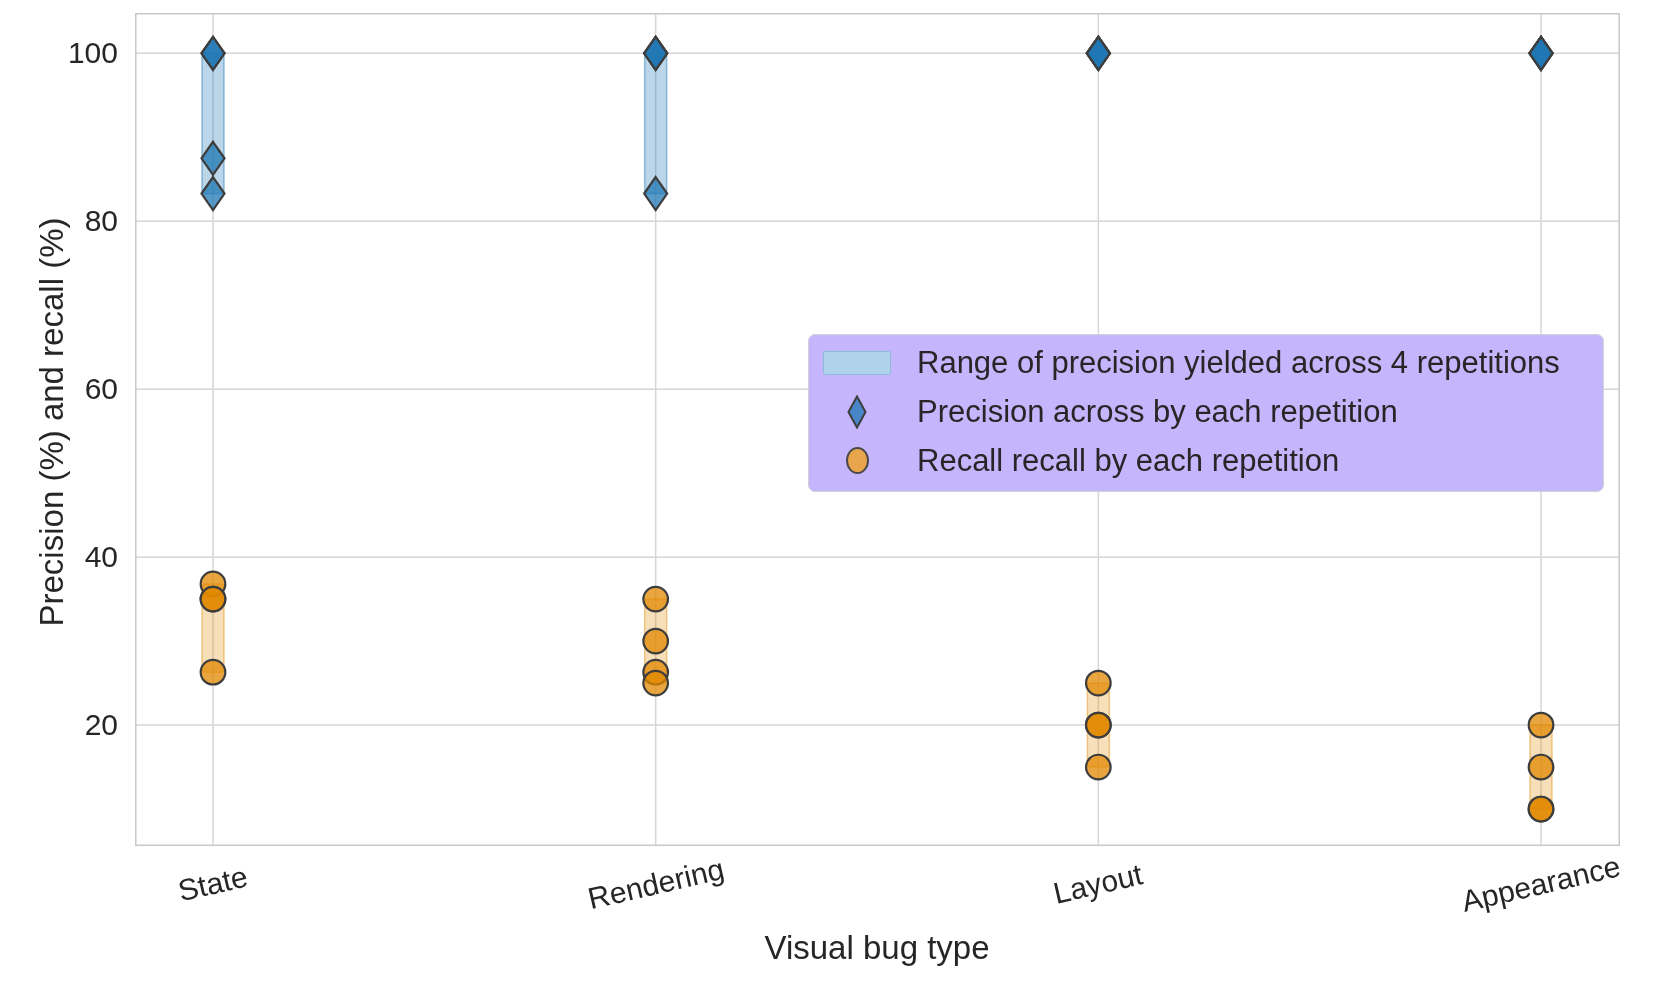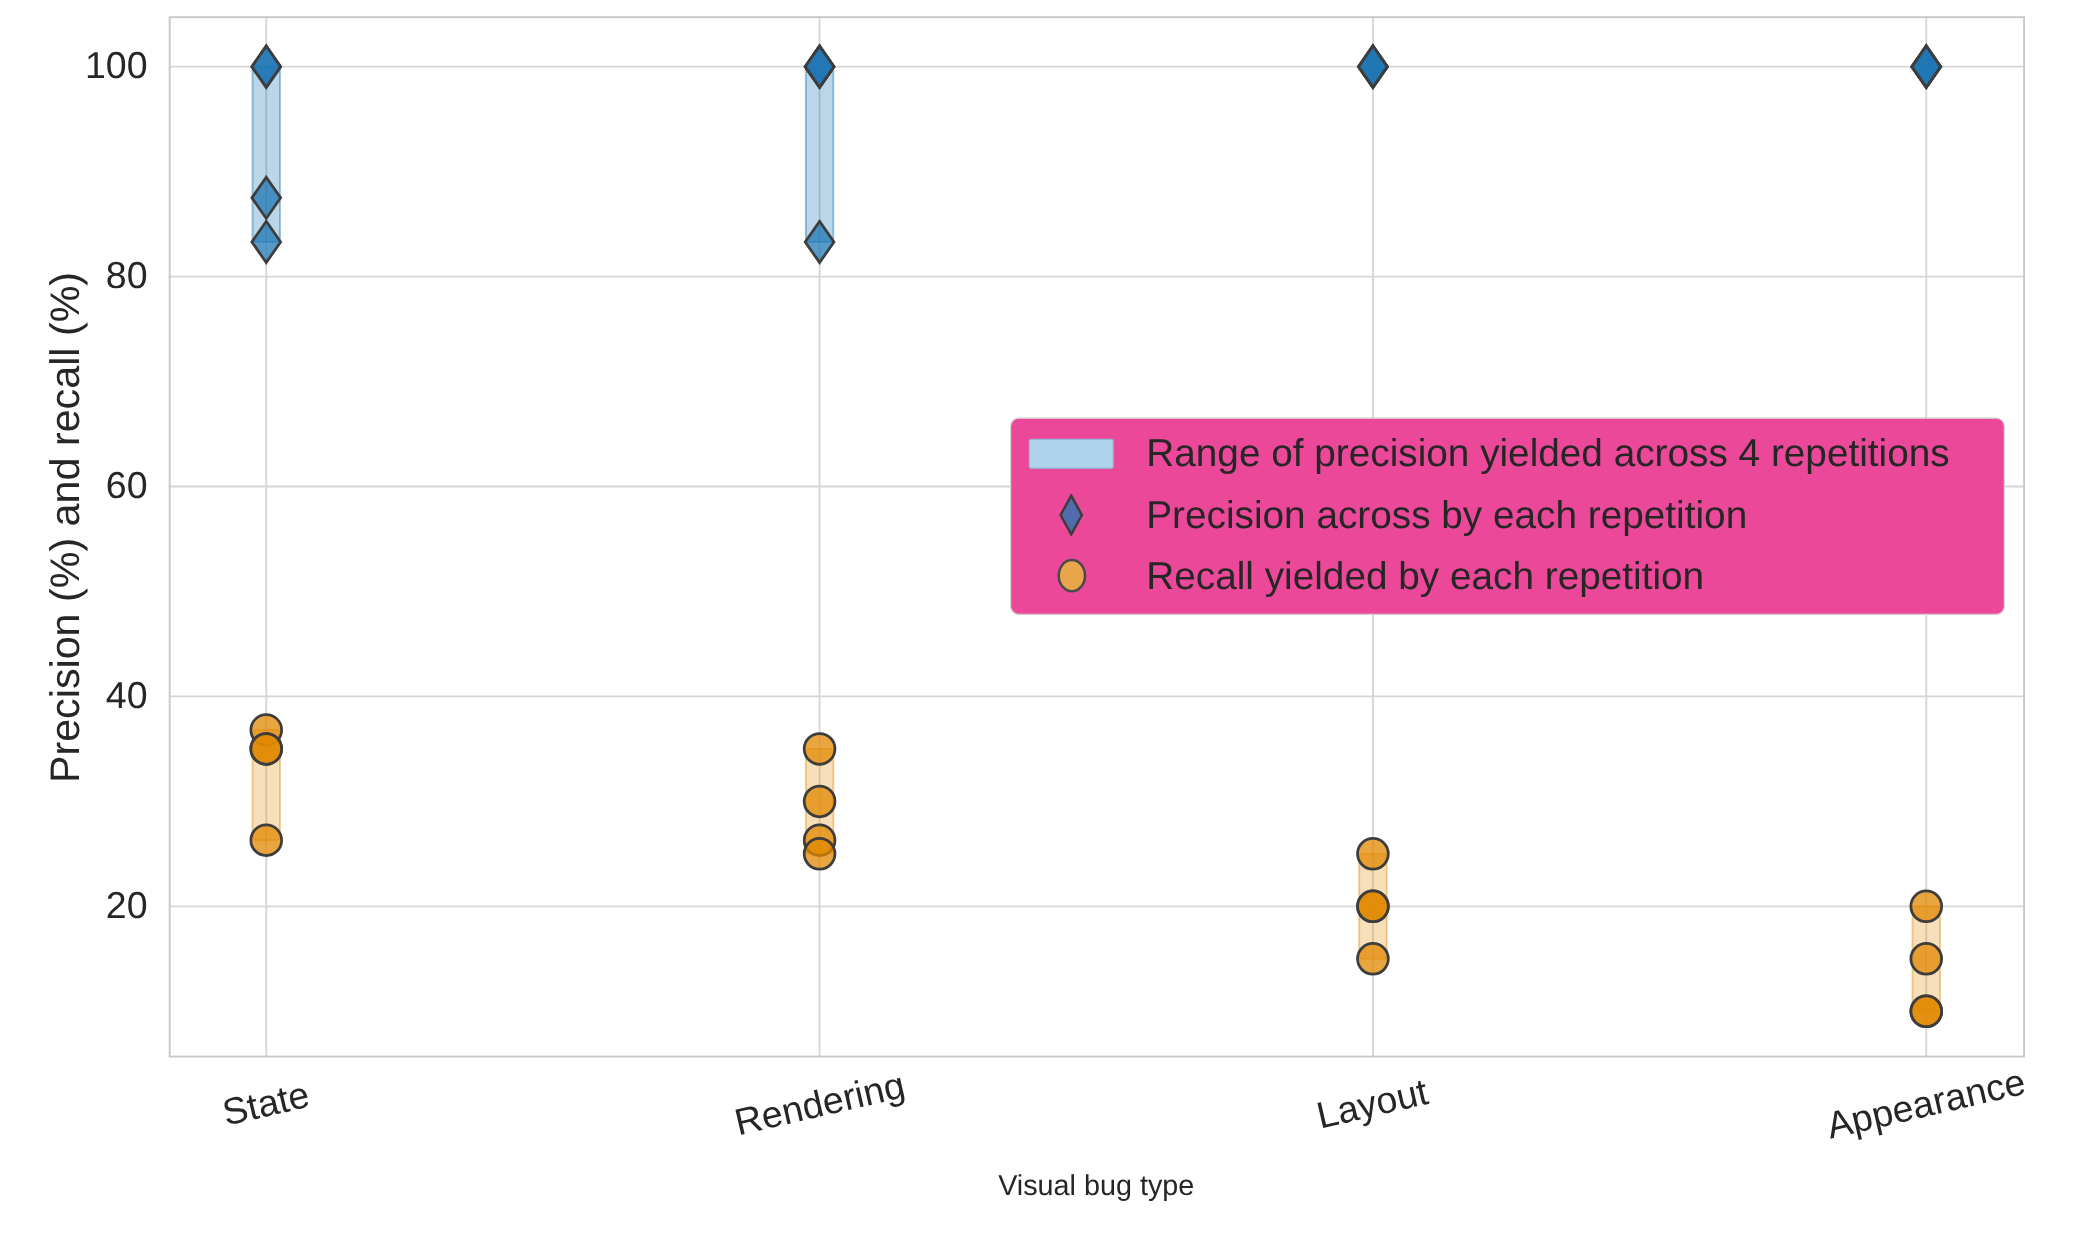--- a/index.html
+++ b/index.html
@@ -17,25 +17,25 @@
     position:absolute;width:320px;text-align:center;font-size:30px;line-height:44px;
     color:#262626;transform:rotate(-13deg);
   }
   .ylabel{
     position:absolute;left:-258px;top:400px;width:620px;height:44px;
     text-align:center;font-size:33px;line-height:44px;color:#262626;
     transform:rotate(-90deg);
   }
   .xlabel{
     position:absolute;left:577px;top:926px;width:600px;text-align:center;
-    font-size:23px;line-height:44px;color:#262626;
+    font-size:33px;line-height:44px;color:#262626;
   }
   .legend{
     position:absolute;left:808px;top:334px;width:796px;
-    background:#ec4899;border:1.5px solid #d2d2d2;border-radius:7px;
+    background:#c4b5fd;border:1.5px solid #d2d2d2;border-radius:7px;
     padding:3px 0 6px 0;box-sizing:border-box;
   }
   .legend-row{display:flex;align-items:center;height:49px;}
   .legend-icon{width:96px;display:flex;justify-content:center;align-items:center;flex:0 0 96px;}
   .legend-label{font-size:31px;color:#262626;margin-left:12px;white-space:nowrap;}
   .sw-rect{width:68px;height:24px;border-radius:2px;box-sizing:border-box;}
   .sw-rect.blue{background:#aed3ea;border:1.5px solid #8fbbd9;}
   .sw-rect.orange{background:#f6deb4;border:1.5px solid #eccb92;}
   .sw-circle{width:23px;height:27px;border-radius:50%;background:#e9a54b;border:2px solid #4a4a4a;box-sizing:border-box;}
 </style>
@@ -126,17 +126,17 @@
         <svg width="22" height="34" viewBox="-11 -17 22 34">
             <path d="M0 -15.5 L8.5 0 L0 15.5 L-8.5 0 Z" fill="rgba(31,119,180,0.75)" stroke="#3d3d3d" stroke-width="2"></path>
           </svg>
       </span>
       <span class="legend-label">Precision across by each repetition</span>
     </div>
     <div class="legend-row">
       <span class="legend-icon">
           <span class="sw-circle"></span>
         </span>
-      <span class="legend-label">Recall yielded by each repetition</span>
+      <span class="legend-label">Recall recall by each repetition</span>
     </div>
   </div>
 
 </div>
 
 </body></html>

